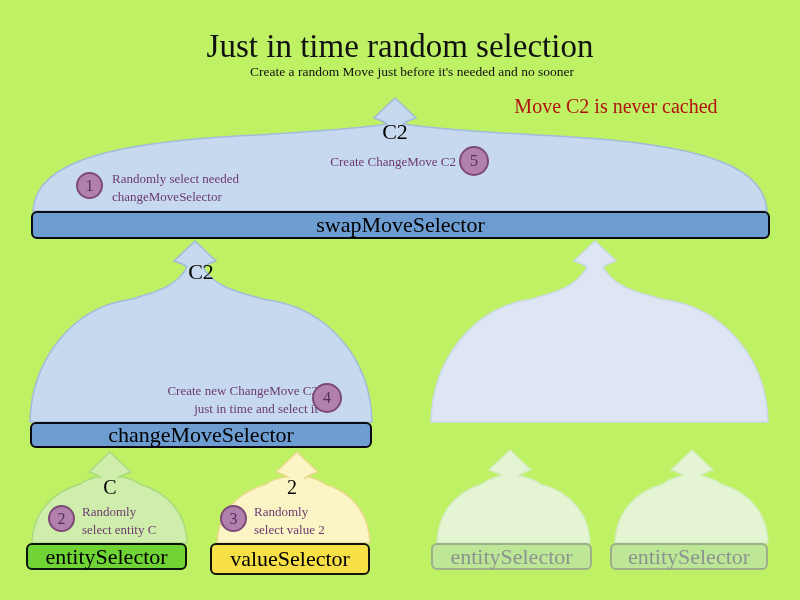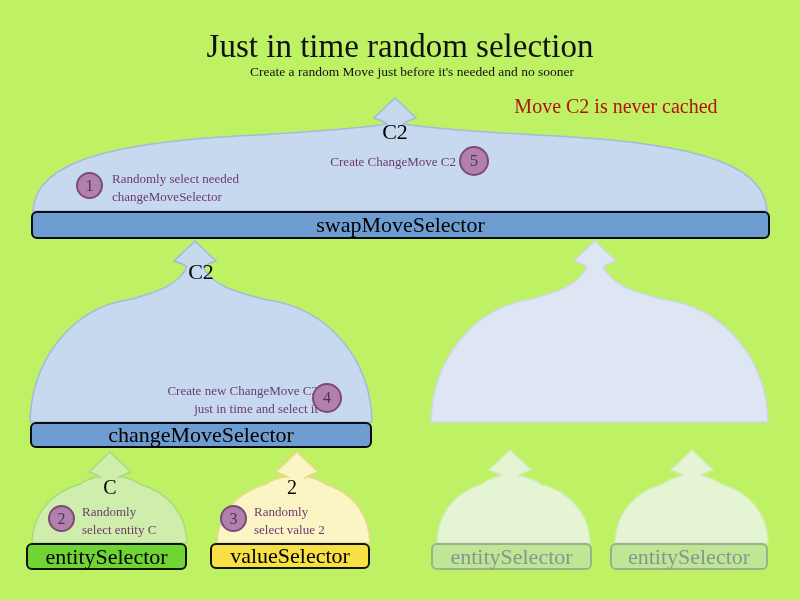--- a/index.html
+++ b/index.html
@@ -81,21 +81,21 @@
     <span>entitySelector</span>
   </div>
 
   <svg class="bell bell-yellow" style="left:217px;top:452px;" width="153" height="91">
     <path d="M 0 91 C 0.612 61.5, 20 40, 49.6 32 C 56 27, 70.4 23, 72 26 Q 68.45 23, 59 20 L 80 0 L 101 20 Q 91.55 23, 88 26 C 88.76 23, 101.9 27, 107.74000000000001 32 C 134.75 40, 152.388 61.5, 153 91 Z"></path>
   </svg>
   <div class="abs ctr cache-label-sm" style="left:262px;top:476px;width:60px;">2</div>
   <div class="badge" style="left:220px;top:505px;">3</div>
   <div class="abs ann" style="left:254px;top:503px;width:110px;">Randomly
 select value 2</div>
-  <div class="bar bar-yellow" style="left:210px;top:543px;width:160px;height:26px;">
+  <div class="bar bar-yellow" style="left:210px;top:543px;width:160px;height:32px;">
     <span>valueSelector</span>
   </div>
 
   <svg class="bell bell-green-faded" style="left:437px;top:450px;" width="153" height="93">
     <path d="M 0 93 C 0.612 63.5, 18.25 42, 45.26 34 C 51.1 29, 64.24 25, 65 26 Q 61.45 23, 52 20 L 73 0 L 94 20 Q 84.55 23, 81 26 C 82.6 25, 97 29, 103.4 34 C 133 42, 152.388 63.5, 153 93 Z"></path>
   </svg>
   <div class="bar bar-green-faded" style="left:431px;top:543px;width:161px;height:27px;">
     <span>entitySelector</span>
   </div>
 

